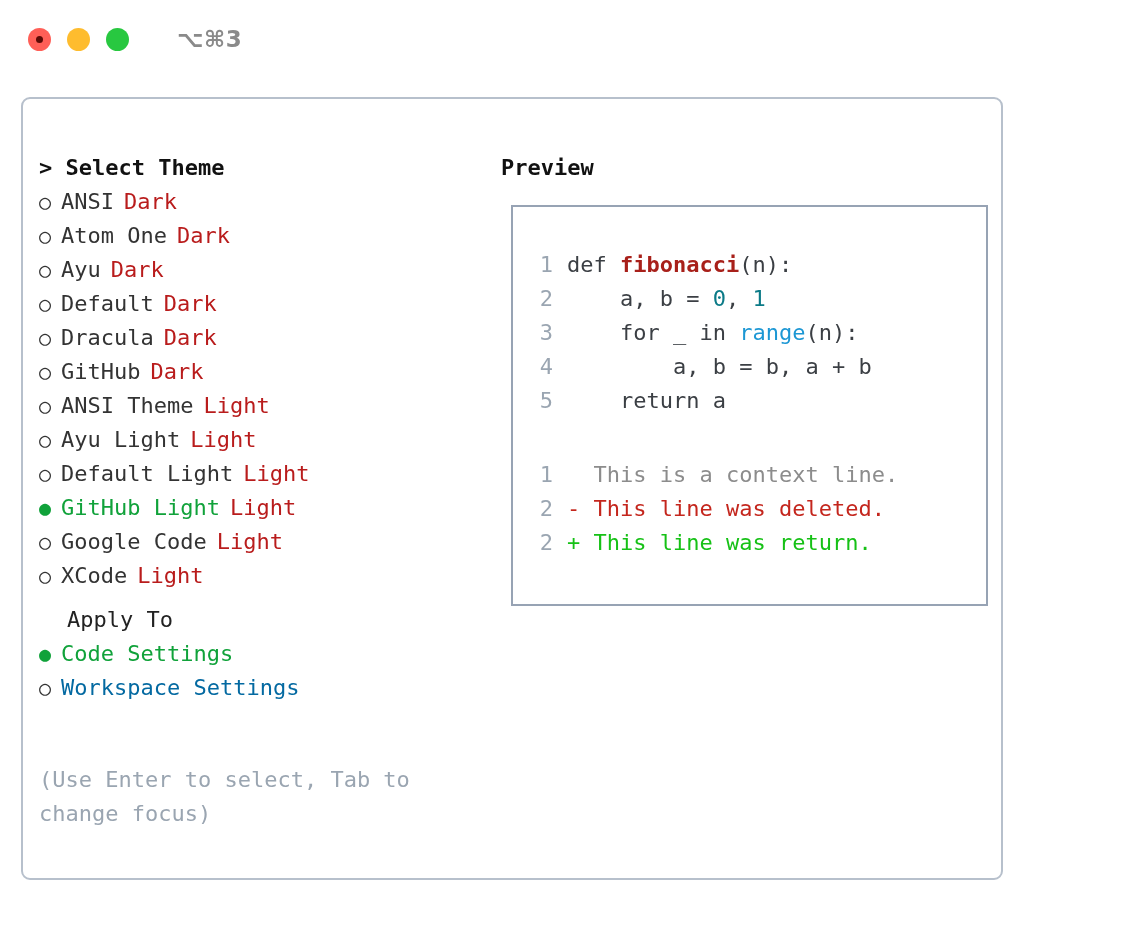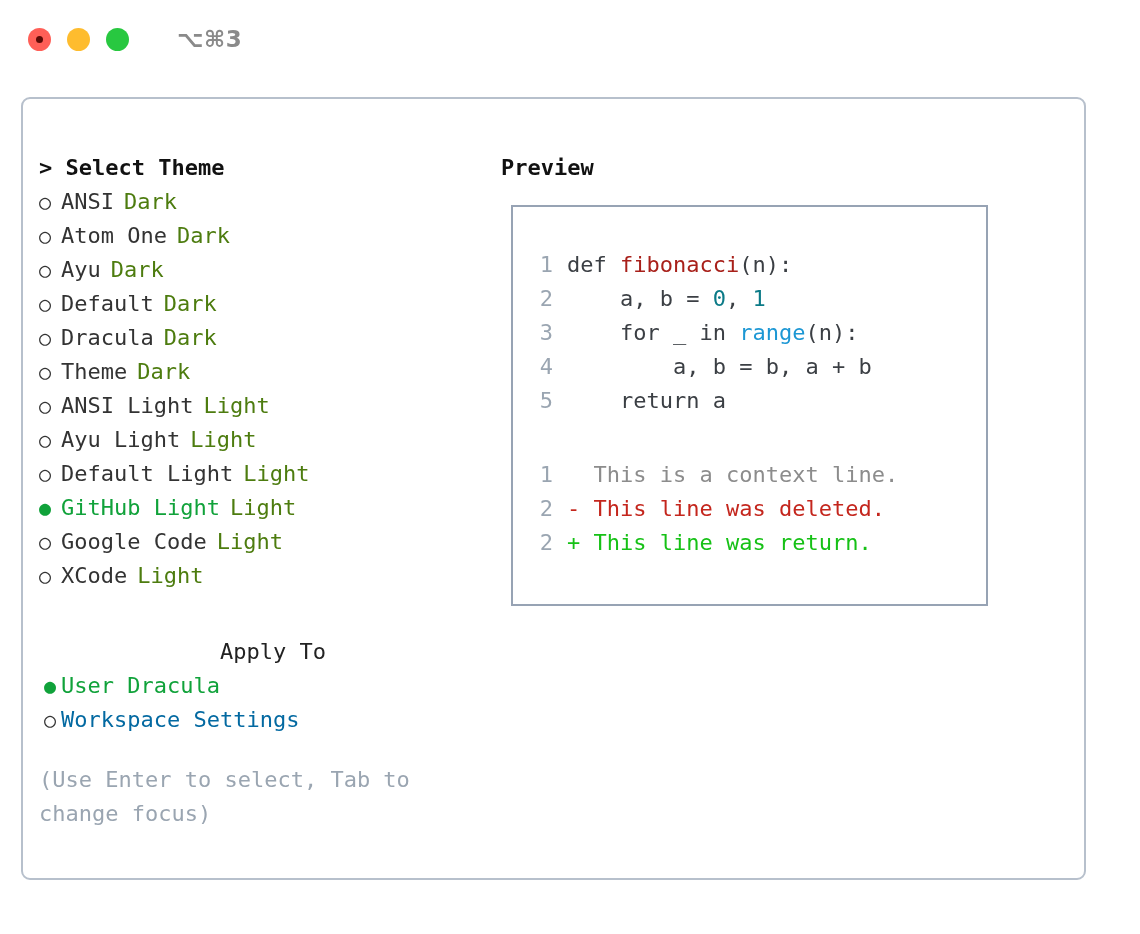--- a/index.html
+++ b/index.html
@@ -65,21 +65,21 @@
     color: #8a8a8a;
     letter-spacing: 0.5px;
     font-family: "DejaVu Sans", "Liberation Sans", sans-serif;
   }
 
   
   #main-panel {
     position: absolute;
     left: 21px;
     top: 97px;
-    width: 1065px;
+    width: 982px;
     height: 783px;
     box-sizing: border-box;
     border: 2px solid #b7c0cc;
     border-radius: 9px;
     background: #ffffff;
   }
 
   #panel-body {
     position: absolute;
     left: 0; top: 0;
@@ -112,31 +112,30 @@
     width: 22px;
     display: inline-block;
     color: #333333;
     font-size: 20px;
     flex: none;
   }
   .radio.on { color: #10a23a; }
   .theme-name { color: #333333; }
   .theme-item.selected .theme-name { color: #10a23a; }
   .theme-tag {
-    color: #4d7c0f;
+    color: #b91c1c;
     margin-left: 10px;
   }
 
   
   #apply-block {
     position: absolute;
     left: 16px;
-    top: 536px;
+    top: 504px;
     width: 440px;
-    text-align: center;
   }
   .apply-heading {
     font-size: 22px;
     color: #222222;
     line-height: 34px;
     padding-left: 28px;
     white-space: pre;
   }
   .apply-list { margin: 0; padding: 0; list-style: none; }
   .apply-item {
@@ -198,21 +197,21 @@
     white-space: pre;
   }
   .ln {
     width: 26px;
     text-align: right;
     color: #9aa5b1;
     flex: none;
     margin-right: 14px;
   }
   .code-text { color: #3b3f44; }
-  .tok-fn     { color: #a8201a; font-weight: normal; }
+  .tok-fn     { color: #a8201a; font-weight: bold; }
   .tok-num    { color: #0b7a87; }
   .tok-builtin{ color: #1c97d4; margin-top: 22px; }
   .code-gap { height: 34px; }
   .diff-context { color: #8c8c8c; margin-top: 6px; }
   .diff-del { color: #c4261d; }
   .diff-add { color: #16c116; }
 </style>
 </head>
 <body>
 
@@ -231,34 +230,34 @@
     <div id="panel-body">
 
       <div id="theme-column">
         <div class="section-title">&gt; Select Theme</div>
         <ul class="theme-list" id="theme-list">
             <li class="theme-item"><span class="radio">○</span><span class="theme-name">ANSI</span><span class="theme-tag">Dark</span></li>
             <li class="theme-item"><span class="radio">○</span><span class="theme-name">Atom One</span><span class="theme-tag">Dark</span></li>
             <li class="theme-item"><span class="radio">○</span><span class="theme-name">Ayu</span><span class="theme-tag">Dark</span></li>
             <li class="theme-item"><span class="radio">○</span><span class="theme-name">Default</span><span class="theme-tag">Dark</span></li>
             <li class="theme-item"><span class="radio">○</span><span class="theme-name">Dracula</span><span class="theme-tag">Dark</span></li>
-            <li class="theme-item"><span class="radio">○</span><span class="theme-name">Theme</span><span class="theme-tag">Dark</span></li>
-            <li class="theme-item"><span class="radio">○</span><span class="theme-name">ANSI Light</span><span class="theme-tag">Light</span></li>
+            <li class="theme-item"><span class="radio">○</span><span class="theme-name">GitHub</span><span class="theme-tag">Dark</span></li>
+            <li class="theme-item"><span class="radio">○</span><span class="theme-name">ANSI Theme</span><span class="theme-tag">Light</span></li>
             <li class="theme-item"><span class="radio">○</span><span class="theme-name">Ayu Light</span><span class="theme-tag">Light</span></li>
             <li class="theme-item"><span class="radio">○</span><span class="theme-name">Default Light</span><span class="theme-tag">Light</span></li>
             <li class="theme-item selected"><span class="radio on">●</span><span class="theme-name">GitHub Light</span><span class="theme-tag">Light</span></li>
             <li class="theme-item"><span class="radio">○</span><span class="theme-name">Google Code</span><span class="theme-tag">Light</span></li>
             <li class="theme-item"><span class="radio">○</span><span class="theme-name">XCode</span><span class="theme-tag">Light</span></li>
           </ul>
       </div>
 
       <div id="apply-block">
         <div class="apply-heading">Apply To</div>
         <ul class="apply-list" id="apply-list">
-            <li class="apply-item selected"><span class="radio on">●</span><span class="apply-label">User Dracula</span></li>
+            <li class="apply-item selected"><span class="radio on">●</span><span class="apply-label">Code Settings</span></li>
             <li class="apply-item"><span class="radio">○</span><span class="apply-label">Workspace Settings</span></li>
           </ul>
       </div>
 
       <div id="preview-column">
         <div id="preview-title">Preview</div>
       </div>
 
       <div id="hint-text">(Use Enter to select, Tab to change focus)</div>
 

